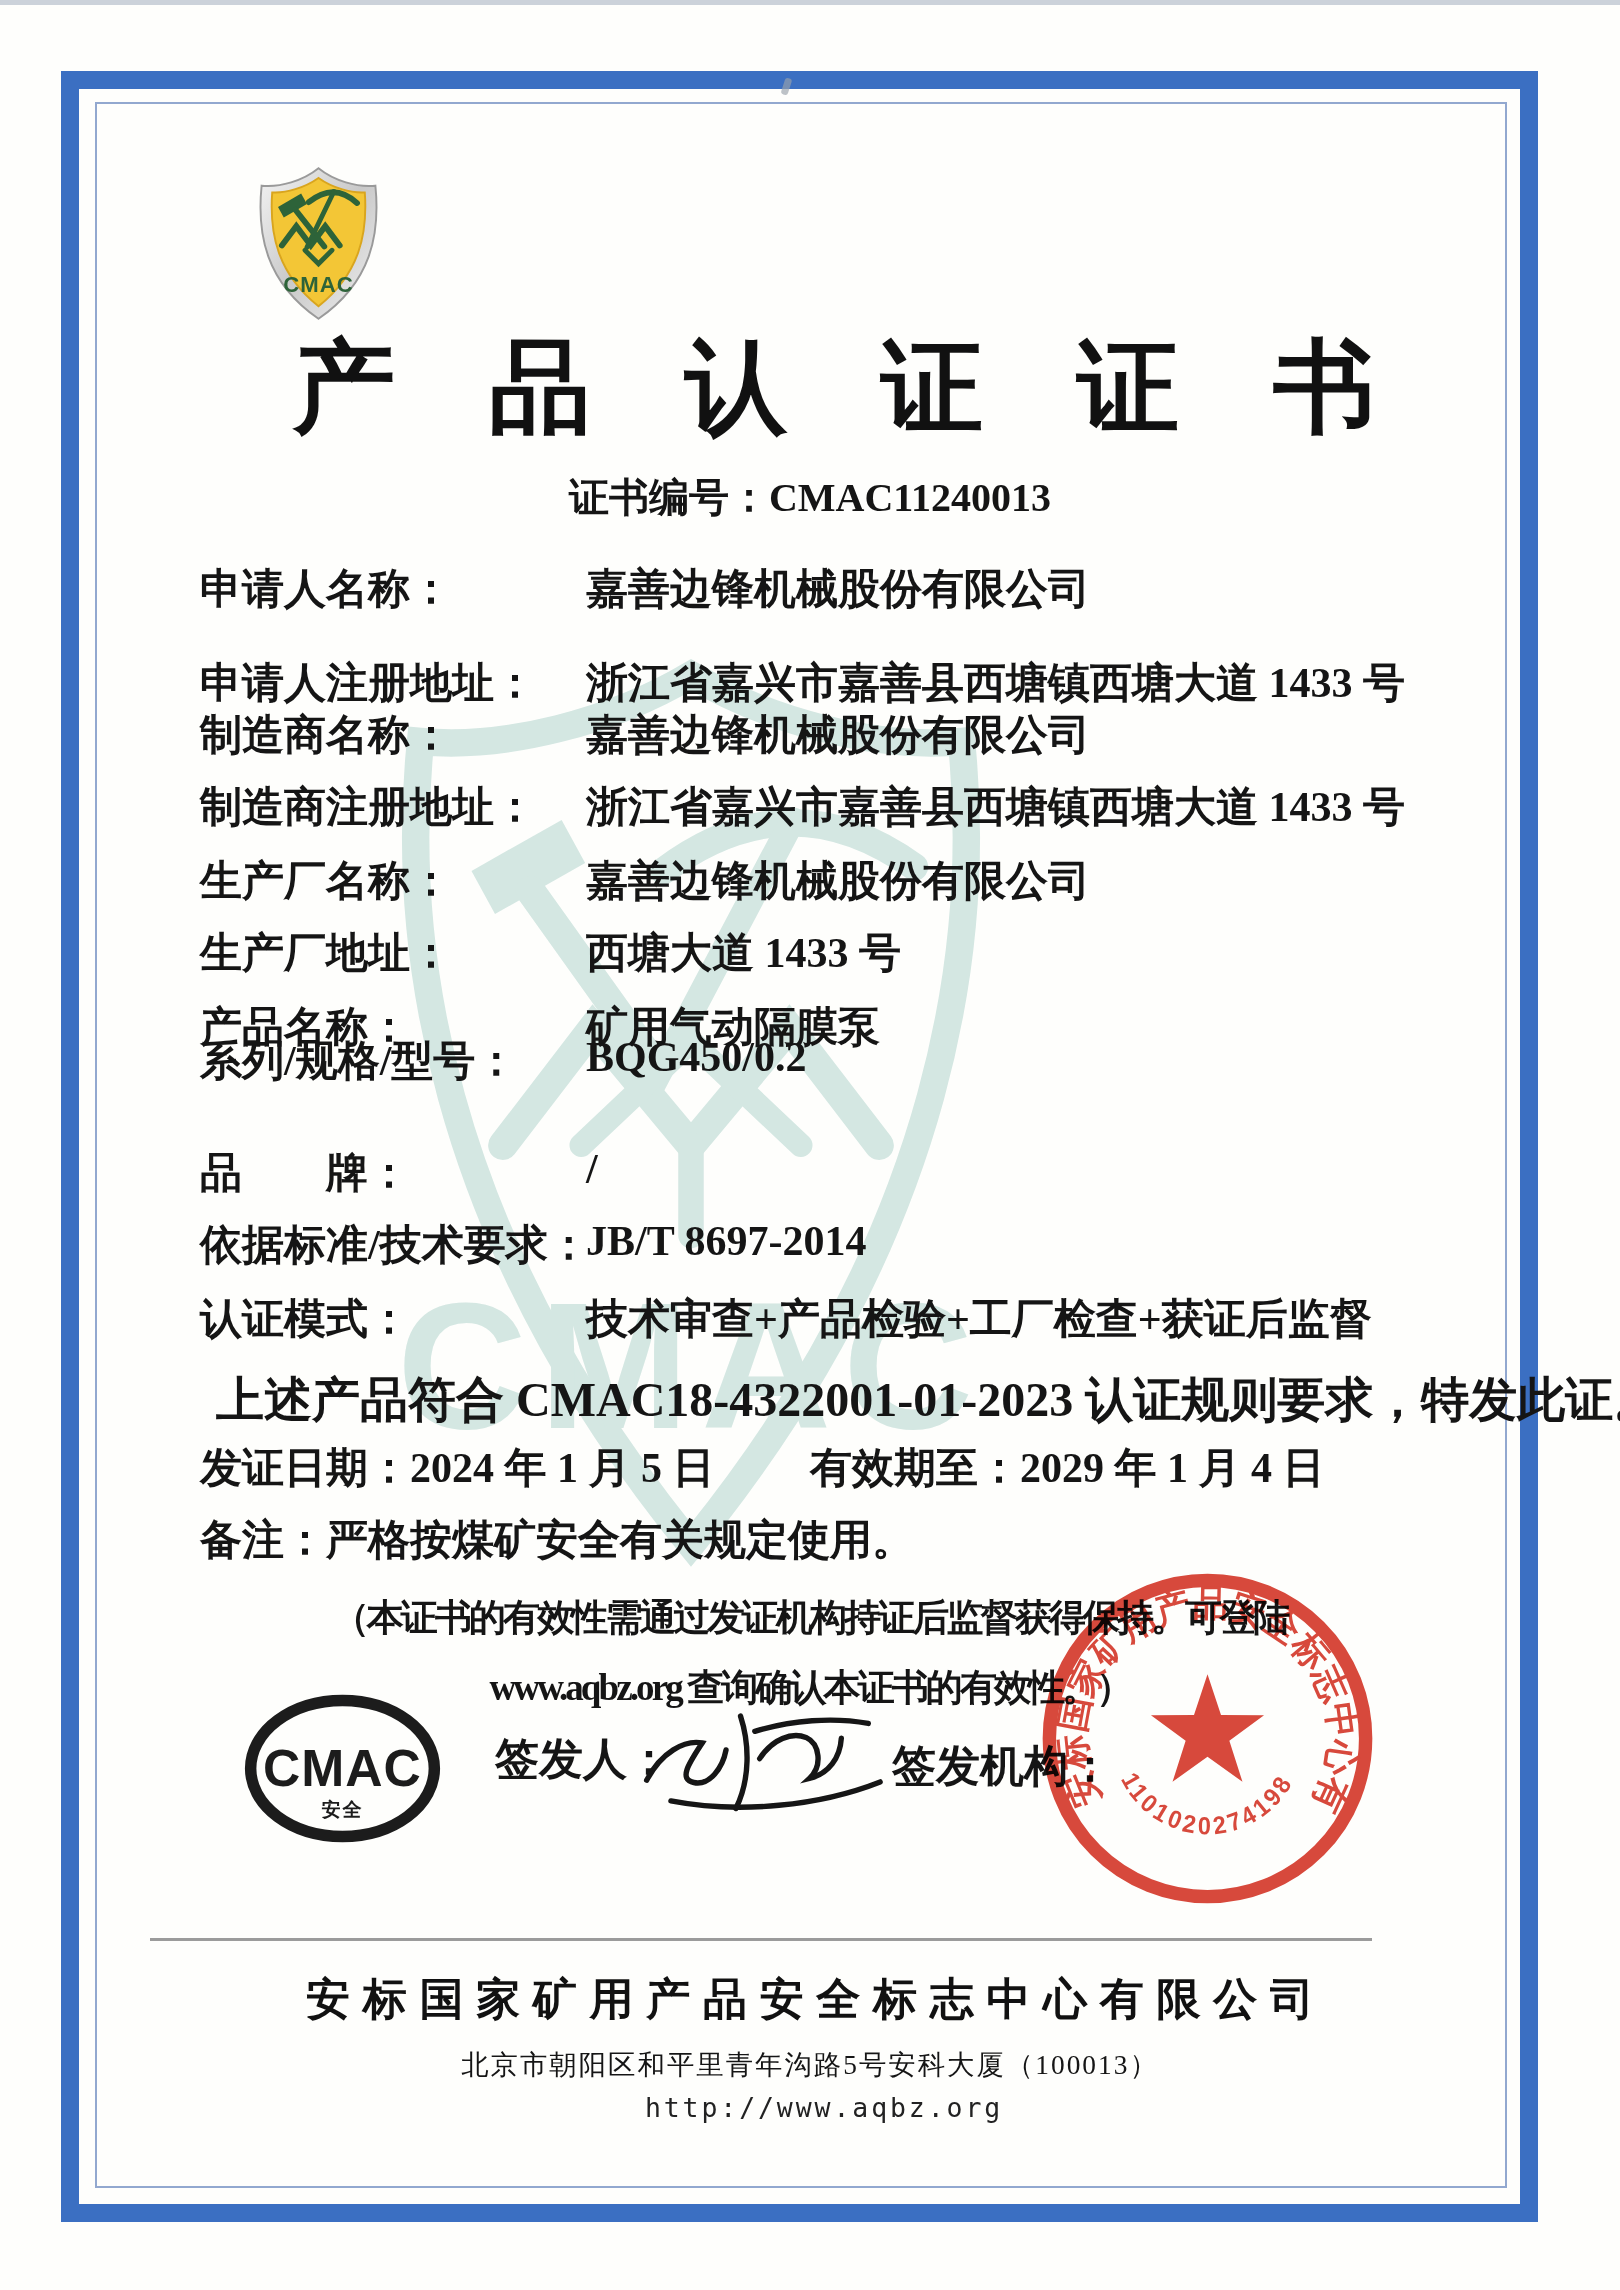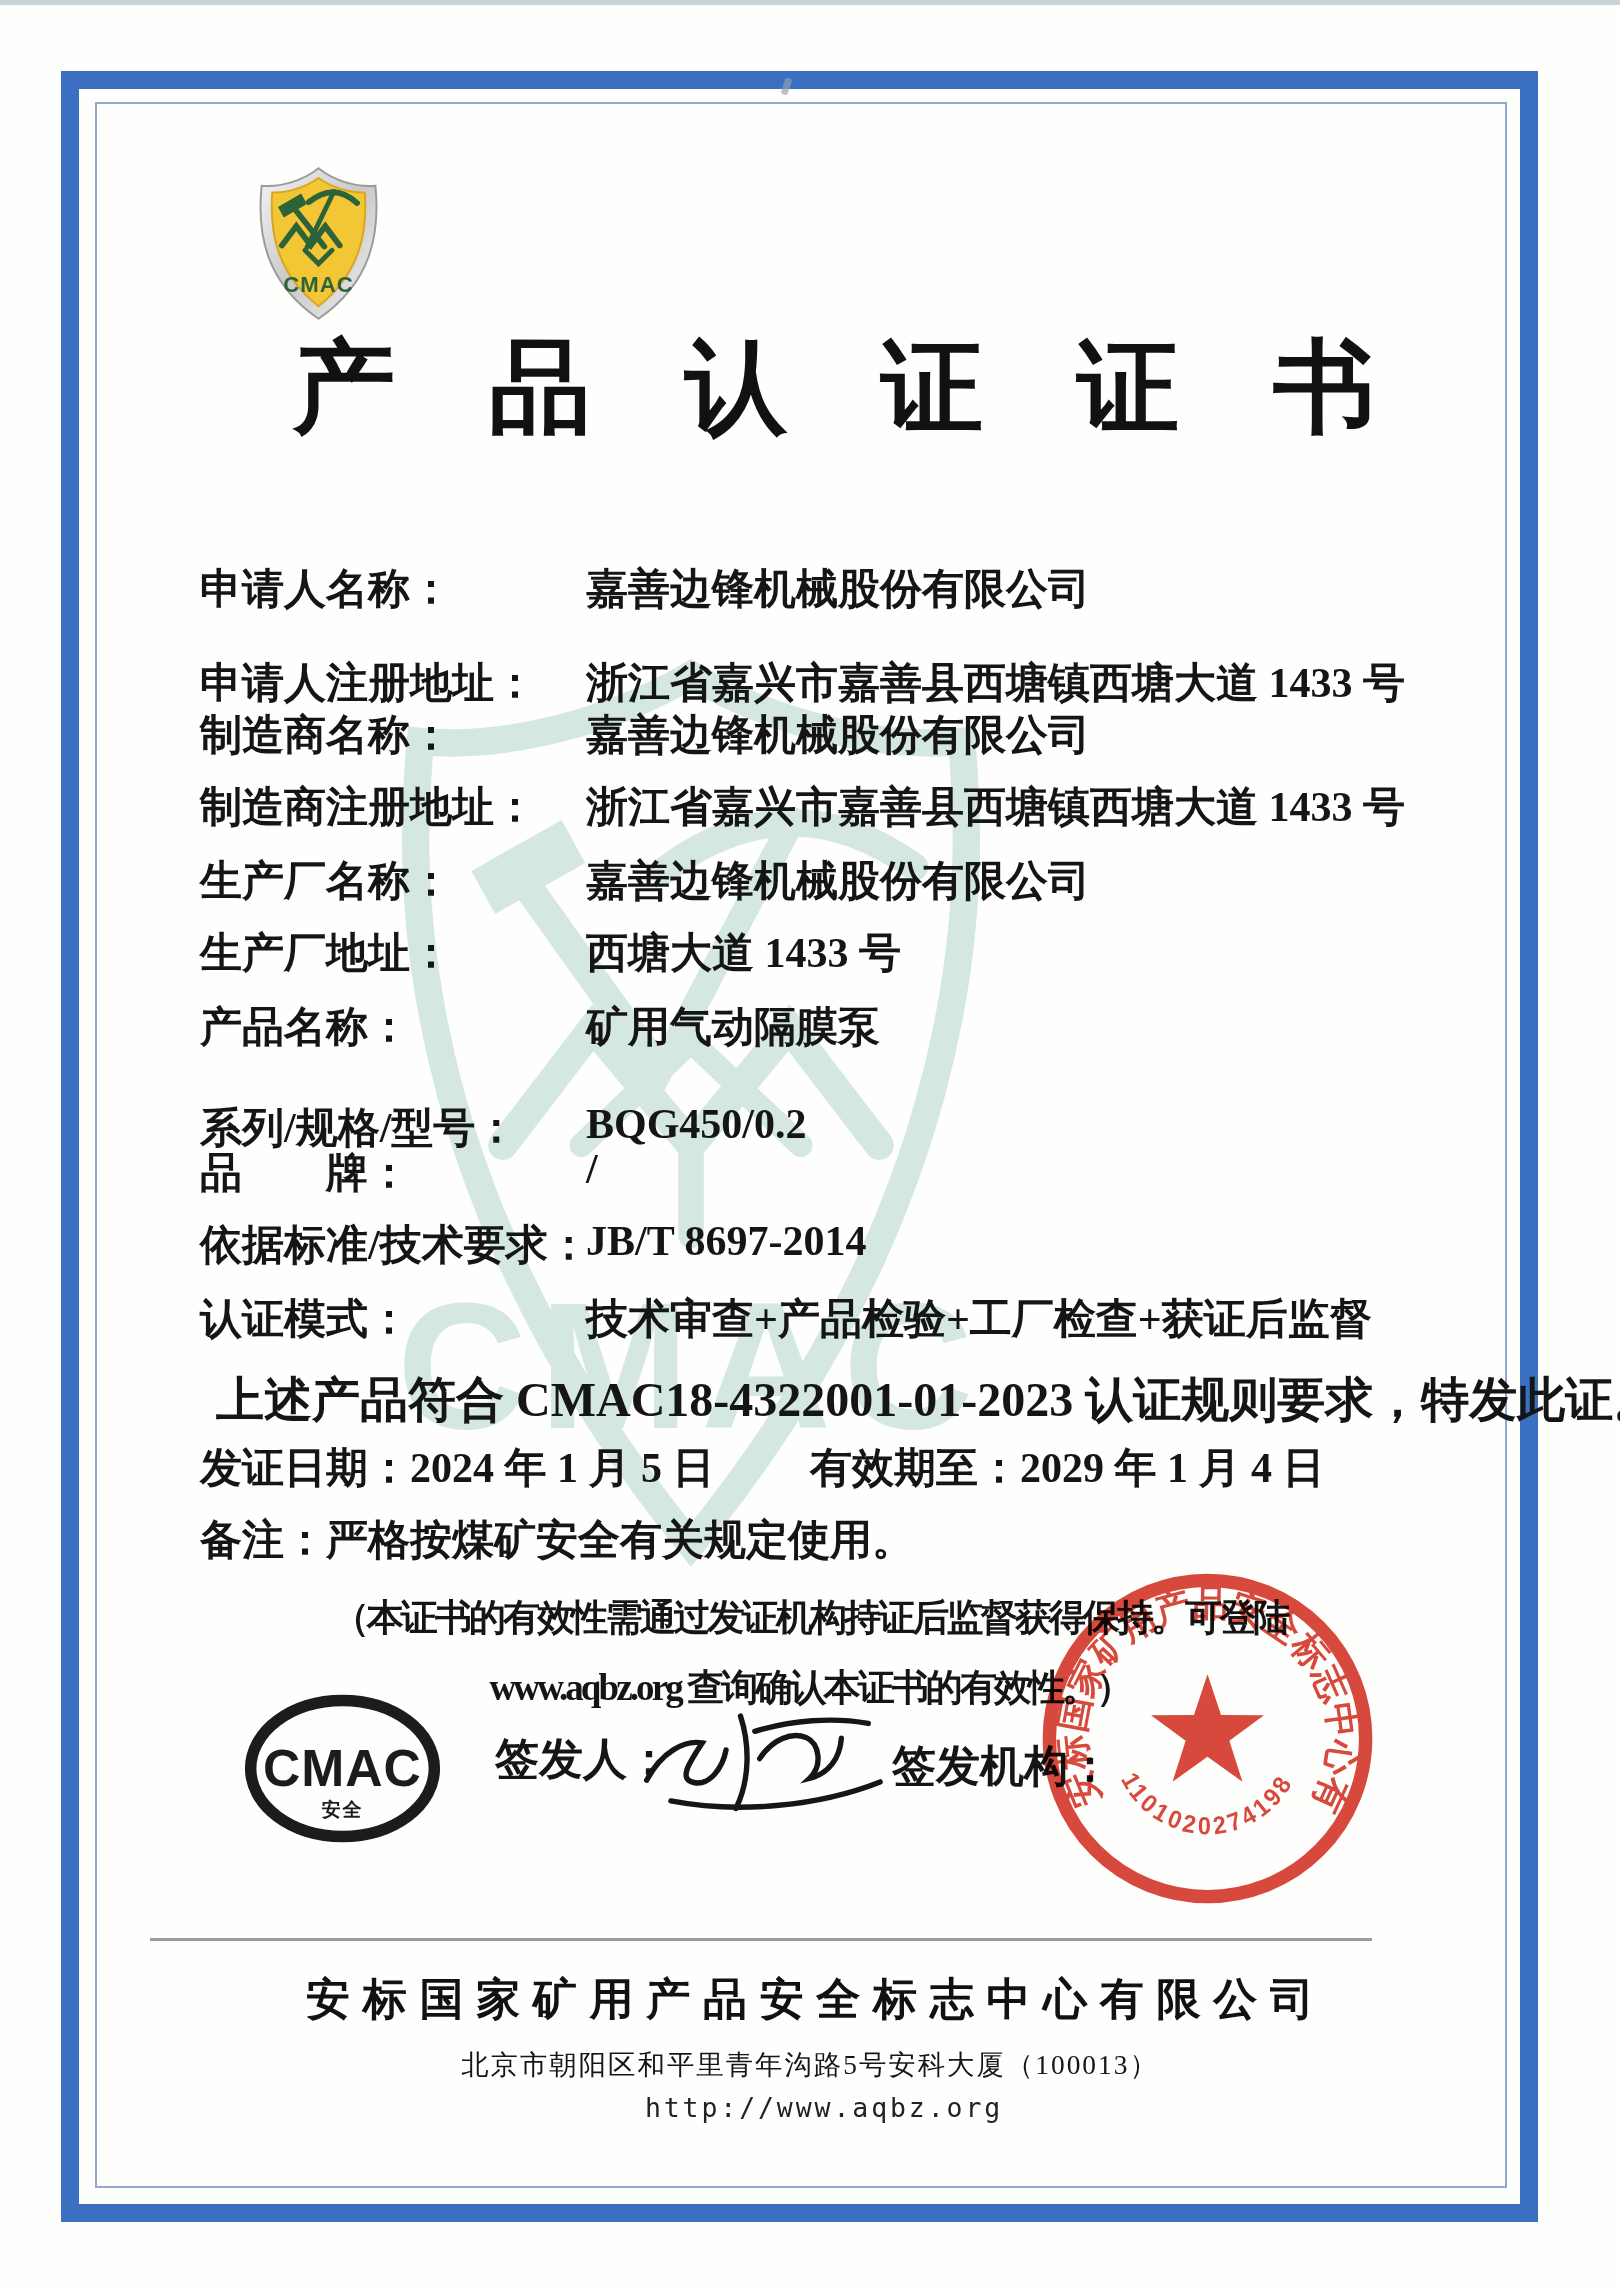--- a/index.html
+++ b/index.html
@@ -20,21 +20,21 @@
          transform:rotate(18deg);border-radius:2.9px;opacity:.65;}
   .title{position:absolute;left:0;right:0;top:320px;text-align:center;
          font-family:"Liberation Sans","DejaVu Sans",sans-serif;font-weight:900;
          font-size:102px;letter-spacing:94px;padding-left:94px;white-space:nowrap;color:#111;margin-left:48px;}
   .cert-no{position:absolute;left:0;right:0;top:470px;text-align:center;
            font-weight:bold;font-size:40px;white-space:nowrap;}
   .field-row{position:absolute;left:0;right:0;height:57px;font-size:42px;font-weight:bold;white-space:nowrap;}
   .flabel{position:absolute;left:200px;}
   .fvalue{position:absolute;left:586px;}
   .r0{top:561px}.r1{top:655px}.r2{top:707px}.r3{top:779px}.r4{top:853px}
-  .r5{top:925px}.r6{top:999px}.r7{top:1100px}.r8{top:1145px}.r9{top:1217px}.r10{top:1291px}
+  .r5{top:925px}.r6{top:999px}.r7{top:1033px}.r8{top:1145px}.r9{top:1217px}.r10{top:1291px}
   .statement{position:absolute;left:216px;top:1368px;font-size:48px;font-weight:bold;white-space:nowrap;}
   .date-issue{position:absolute;left:200px;top:1440px;font-size:42px;font-weight:bold;white-space:nowrap;text-align:center;}
   .date-valid{position:absolute;left:810px;top:1440px;font-size:42px;font-weight:bold;white-space:nowrap;}
   .remark-label{position:absolute;left:200px;top:1512px;font-size:42px;font-weight:bold;}
   .remark-value{position:absolute;left:326px;top:1512px;font-size:42px;font-weight:bold;white-space:nowrap;}
   .note{position:absolute;left:0;right:0;text-align:center;font-size:37px;font-weight:700;
         letter-spacing:-2.9px;white-space:nowrap;}
   .note1{top:1593px}.note2{top:1663px}
   .oval-logo{position:absolute;left:242px;top:1691px;width:201px;height:155px;}
   .issuer-label{position:absolute;left:495px;top:1730px;font-size:44px;font-weight:bold;}
@@ -96,20 +96,21 @@
         <path d="M32 84 L47 64 L62 84 L77 64 L92 84" stroke-width="6"></path>
         <path d="M56 89 L70 103 L84 89" stroke-width="5"></path>
       </g>
       <text x="70" y="132" text-anchor="middle" fill="#2d6339" font-family="Liberation Sans, DejaVu Sans, sans-serif" font-weight="bold" font-size="23" letter-spacing="1">CMAC</text>
     </svg>
 
     <div class="speck"></div>
 
     <div class="title">产品认证证书</div>
 
+    <div class="cert-no">证书编号：CMAC11240013</div>
 
     <div class="field-row r0">
       <span class="flabel">申请人名称：</span>
       <span class="fvalue">嘉善边锋机械股份有限公司</span>
     </div>
     <div class="field-row r1">
       <span class="flabel">申请人注册地址：</span>
       <span class="fvalue">浙江省嘉兴市嘉善县西塘镇西塘大道 1433 号</span>
     </div>
     <div class="field-row r2">

